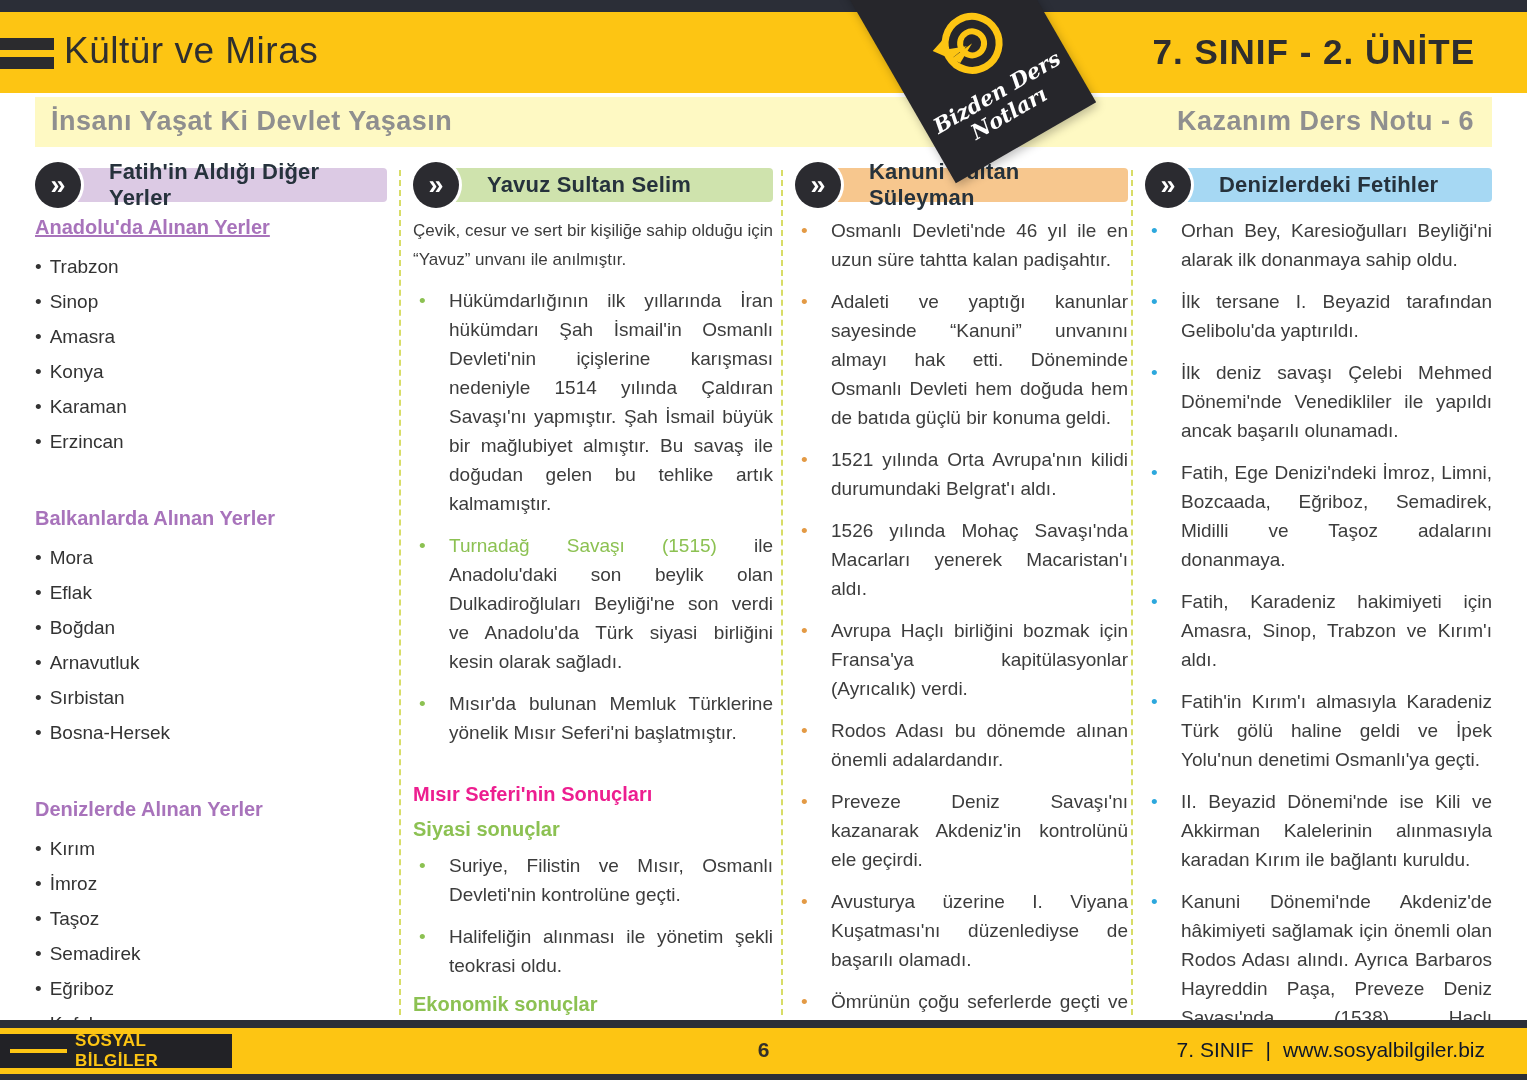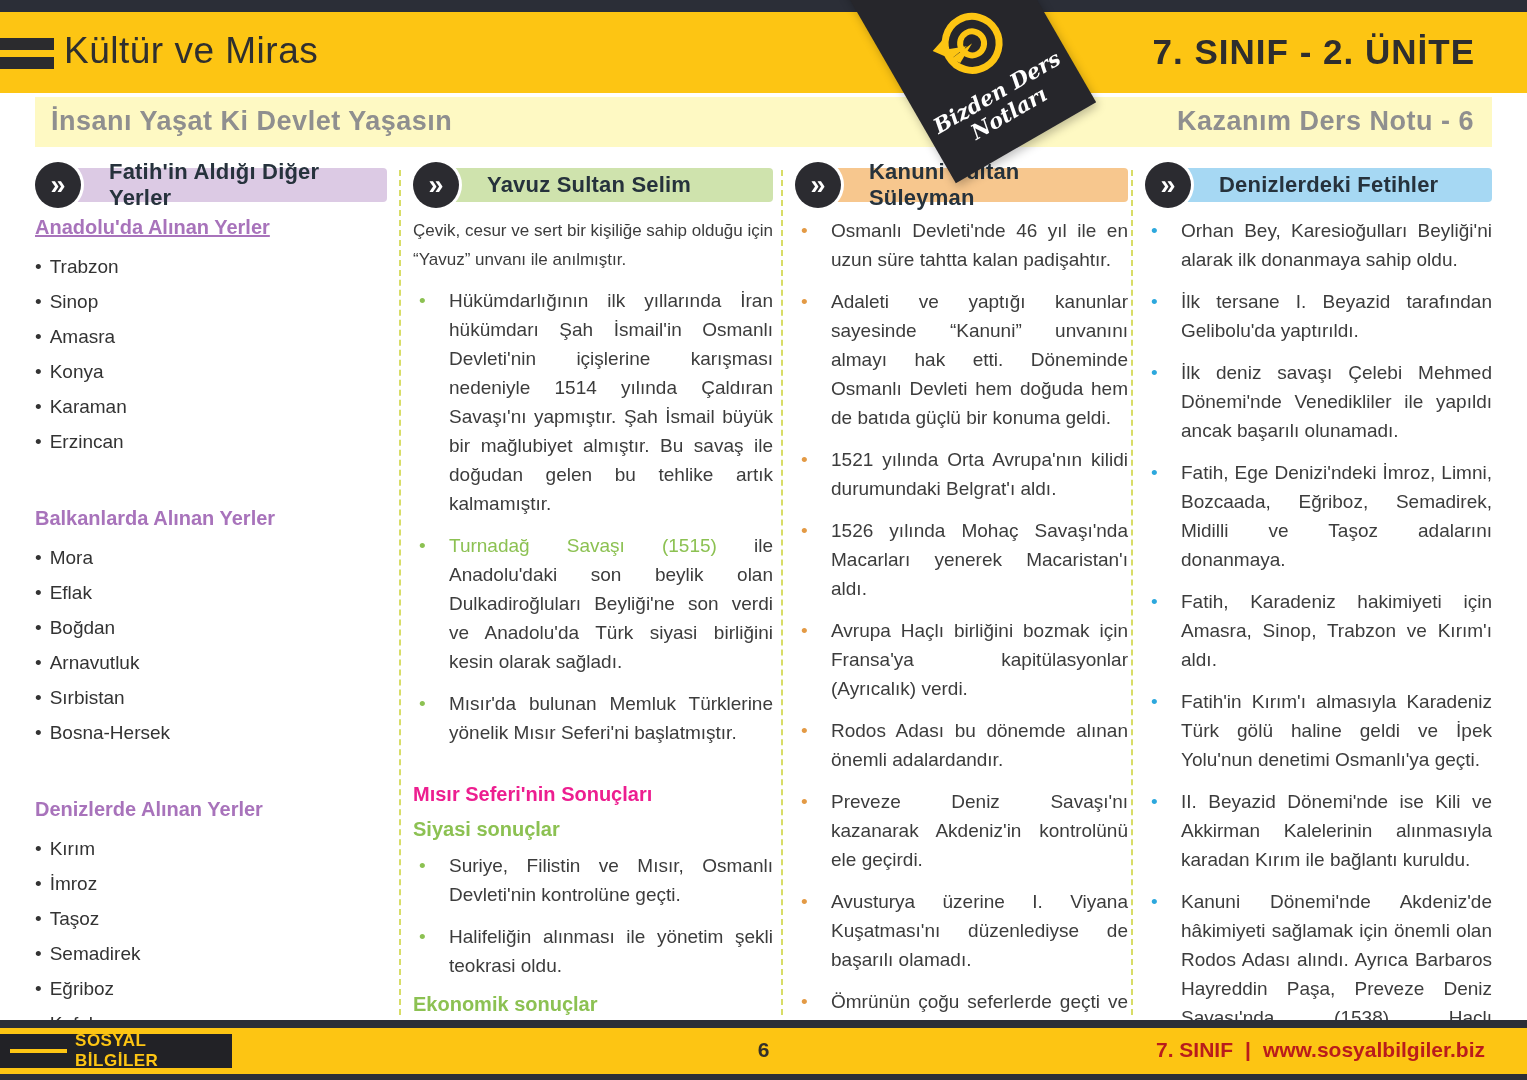--- a/index.html
+++ b/index.html
@@ -58,21 +58,21 @@
 
   
   .footer-line{position:absolute;left:0;top:1020px;width:100%;height:8px;background:#2c2f37;}
   .footer-band{position:absolute;left:0;top:1028px;width:100%;height:46px;background:#fdc513;}
   .footer-bottom{position:absolute;left:0;top:1074px;width:100%;height:6px;background:#2c2f37;}
   .brand-box{position:absolute;left:0;top:6px;width:232px;height:34px;background:#222226;
              display:flex;align-items:center;}
   .brand-rule{width:58px;height:4px;background:#fdc513;margin:0 8px 0 10px;}
   .brand-label{color:#fdc513;font-size:17px;font-weight:bold;letter-spacing:.5px;}
   .page-number{position:absolute;left:0;right:0;top:10px;text-align:center;font-size:21px;font-weight:bold;color:#33302a;}
-  .footer-right{position:absolute;right:42px;top:10px;font-size:21px;font-weight:bold;color:#b91c1c;}
+  .footer-right{position:absolute;right:42px;top:10px;font-size:21px;font-weight:normal;color:#0f172a;}
   .footer-right .divider{margin:0 12px;}
 </style>
 </head>
 <body>
 
 <div class="page">
 
   <div class="top-strip"></div>
   <div class="yellow-band">
     <span class="title-stripes">

